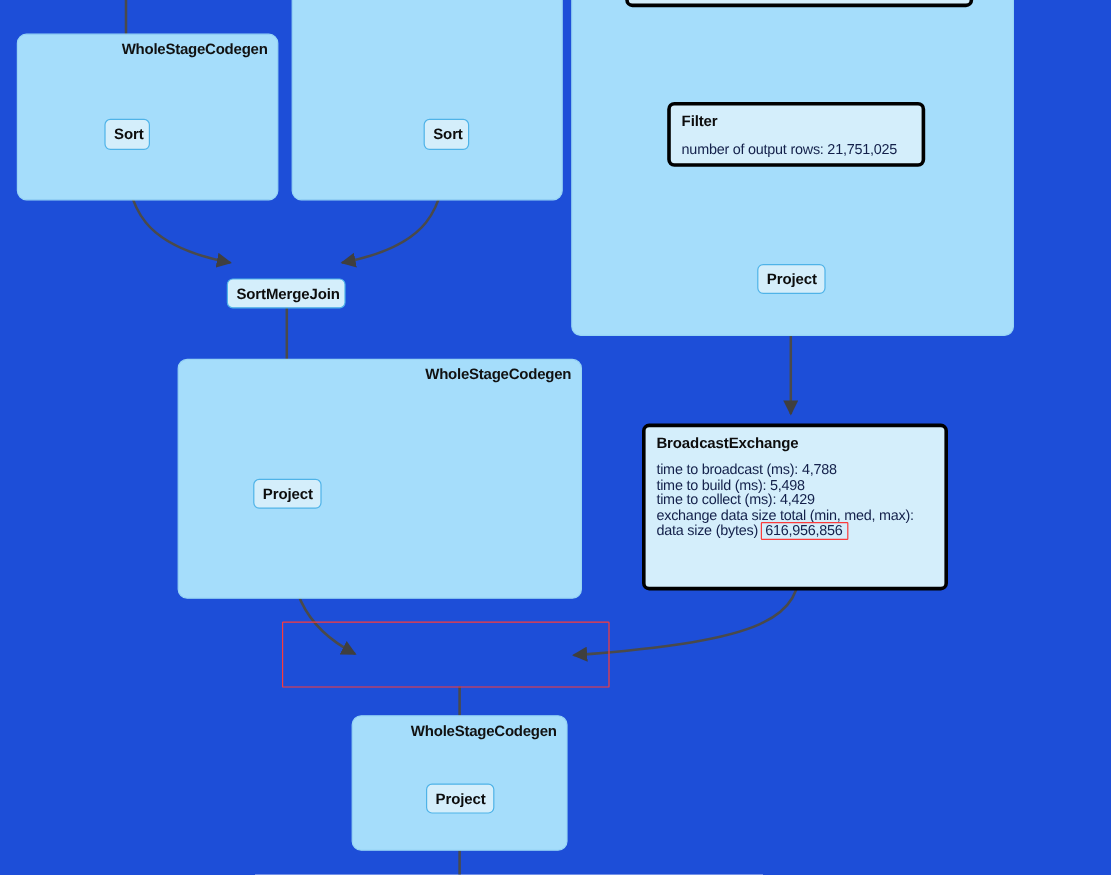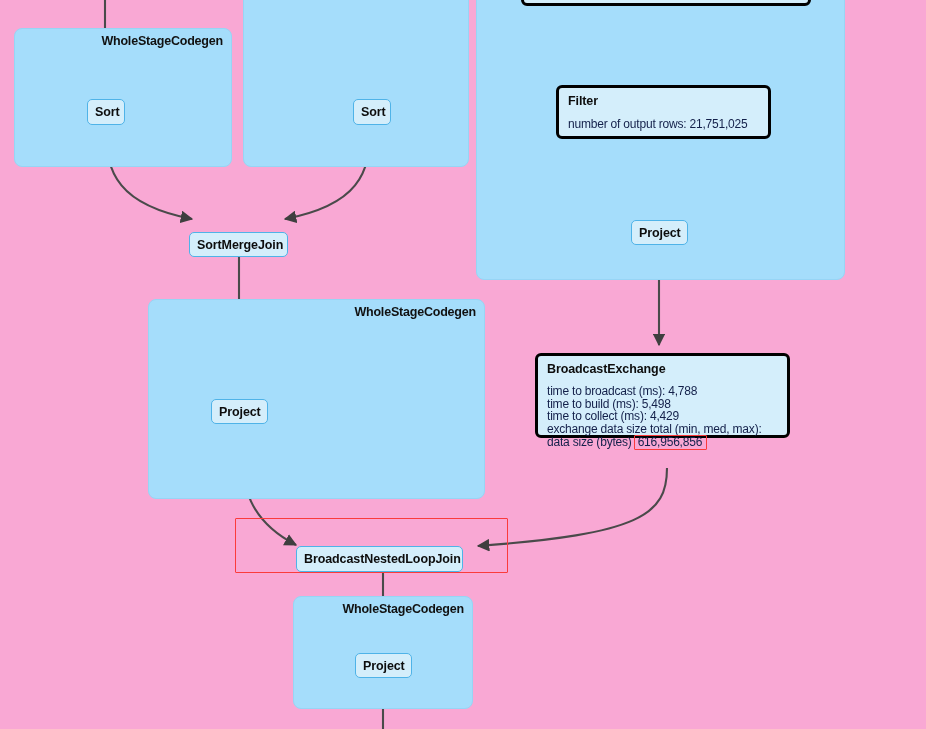--- a/index.html
+++ b/index.html
@@ -8,21 +8,21 @@
     background: #ffffff;
   }
   body {
     font-family: "Liberation Sans", sans-serif;
     -webkit-font-smoothing: antialiased;
   }
   #canvas {
     position: relative;
     width: 926px;
     height: 729px;
-    background: #f9a8d4;
+    background: #1d4ed8;
     overflow: hidden;
     text-decoration: underline;
   }
   #edges {
     position: absolute;
     left: 0;
     top: 0;
     width: 926px;
     height: 729px;
     pointer-events: none;
@@ -190,36 +190,33 @@
   </div>
 
   <div class="node" id="node-project-right" style="left:631px; top:220px; width:57px; height:25px;">
     <span>Project</span>
   </div>
 
   <div class="node" id="node-project-middle" style="left:211px; top:399px; width:57px; height:25px;">
     <span>Project</span>
   </div>
 
-  <div class="node-box" id="node-broadcastexchange" style="left:535px; top:353px; width:255px; height:85px;">
+  <div class="node-box" id="node-broadcastexchange" style="left:535px; top:353px; width:255px; height:139px;">
     <div class="nb-title">BroadcastExchange</div>
     <div class="nb-metrics">
       <div class="m-line">time to broadcast (ms): 4,788</div>
       <div class="m-line">time to build (ms): 5,498</div>
       <div class="m-line">time to collect (ms): 4,429</div>
       <div class="m-line">exchange data size total (min, med, max):</div>
       <div class="m-line">
         <span>data size (bytes)</span><span class="hl-inline">616,956,856</span>
       </div>
     </div>
   </div>
 
   <div class="hl-rect" id="hl-bnlj" style="left:235px; top:518px; width:273px; height:55px;"></div>
 
-  <div class="node" id="node-bnlj" style="left:296px; top:546px; width:167px; height:26px;">
-    <span>BroadcastNestedLoopJoin</span>
-  </div>
 
   <div class="node" id="node-project-bottom" style="left:355px; top:653px; width:57px; height:25px;">
     <span>Project</span>
   </div>
 
 </div>
 
 </body></html>

